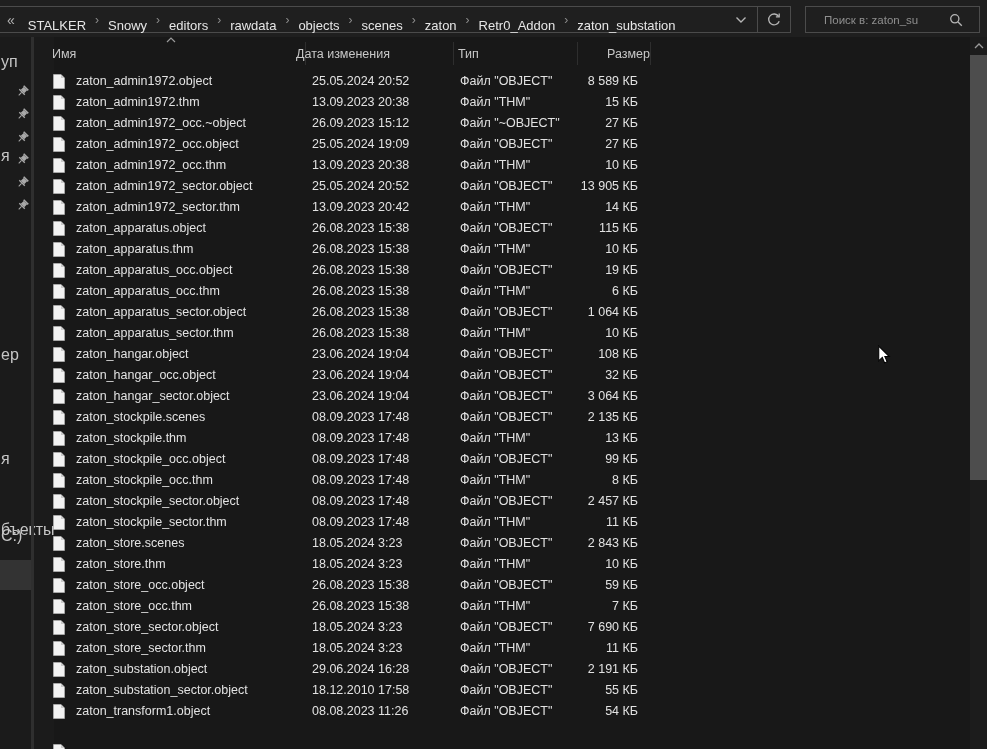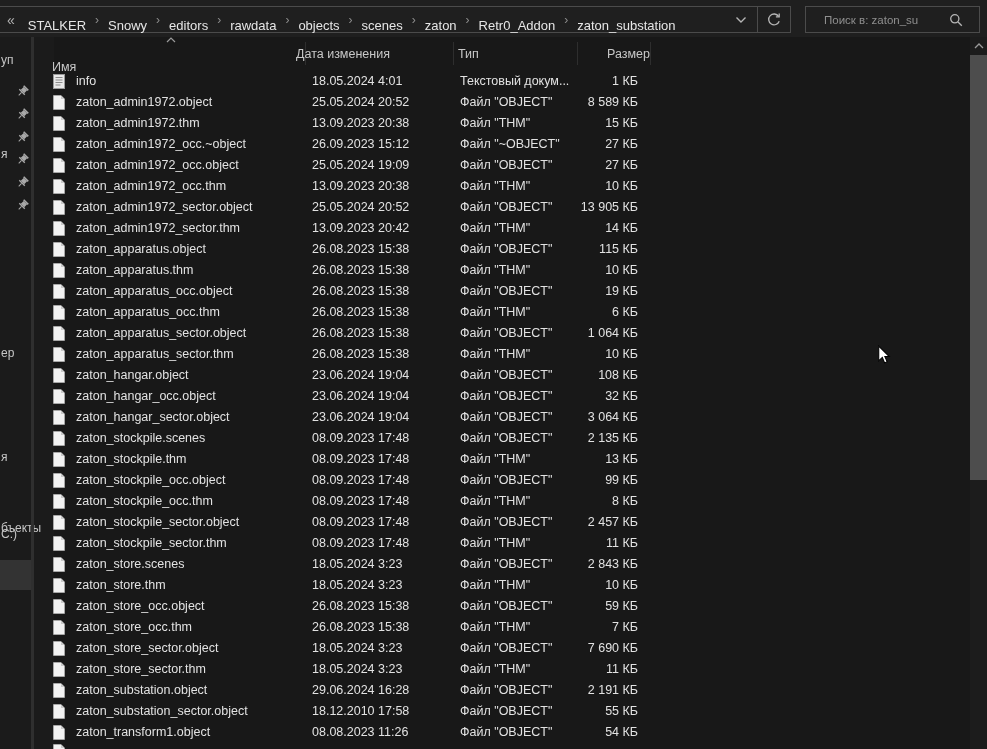--- a/index.html
+++ b/index.html
@@ -28,35 +28,35 @@
     display:flex;align-items:center;padding:0 16px;gap:28px;
   }
   .search input{
     flex:1;min-width:0;background:transparent;border:none;outline:none;
     color:#cfcfcf;font-size:11.5px;font-family:"Liberation Sans","DejaVu Sans",sans-serif;
   }
   .search input::placeholder{color:#8f8f8f;}
   
   .headerbar{position:absolute;left:36px;top:40px;width:934px;height:26px;color:#c8c8c8;font-size:12.5px;}
   .h-label{position:absolute;top:7px;white-space:nowrap;cursor:default;}
-  .h-name{left:16px;margin-top:13px;} .h-date{left:260px;} .h-type{left:422px;} .h-size{left:571px;}
+  .h-name{left:16px;} .h-date{left:260px;} .h-type{left:422px;} .h-size{left:571px;}
   .h-sep{position:absolute;top:2px;width:1px;height:23px;background:#2e2e2e;}
   .sort-caret{position:absolute;left:130px;top:-3px;}
   
   .list{position:absolute;left:36px;top:71px;width:934px;}
   .row{position:relative;height:21px;color:#e2e2e2;font-size:12.5px;cursor:default;}
   .row .ficon{position:absolute;left:17px;top:3px;width:12px;height:15px;}
   .cell{position:absolute;top:3px;white-space:nowrap;}
   .c-name{left:40px;}
   .c-date{left:276px;}
   .c-type{left:424px;}
   .c-size{left:480px;width:122px;text-align:right;}
   .partial-icon{position:absolute;left:53px;top:744px;width:12px;height:15px;}
   
-  .sidebar{position:absolute;left:0;top:37px;width:54px;height:712px;background:#1b1b1b;color:#c6c6c6;font-size:12px;}
+  .sidebar{position:absolute;left:0;top:37px;width:54px;height:712px;background:#1b1b1b;color:#c6c6c6;font-size:16px;}
   .frag{position:absolute;left:1px;white-space:nowrap;cursor:default;}
   .pin{position:absolute;left:16px;width:13px;height:13px;}
   .side-selected{position:absolute;left:0;top:523px;width:33px;height:30px;background:#333333;}
   .pane-divider{position:absolute;left:31px;top:37px;width:3px;height:712px;background:#2f2f2f;}
   
   .scrollbar{position:absolute;left:970px;top:37px;width:17px;height:712px;background:#1c1c1c;}
   .sb-up{position:absolute;left:0;top:0;width:17px;height:18px;display:flex;align-items:center;justify-content:center;}
   .sb-thumb{position:absolute;left:0;top:18px;width:17px;height:425px;background:#4d4d4d;}
   
   .mouse{position:absolute;left:875px;top:345px;width:18px;height:20px;pointer-events:none;}
@@ -175,36 +175,20 @@
   <span class="h-label h-date">Дата изменения</span>
   <span class="h-sep" style="left:417px"></span>
   <span class="h-label h-type">Тип</span>
   <span class="h-sep" style="left:541px"></span>
   <span class="h-label h-size">Размер</span>
   <span class="h-sep" style="left:614px"></span>
 </div>
 
 <div class="list">
 
-    <div class="row">
-      <span class="ficon">
-        <svg width="12" height="15" viewBox="0 0 12 15">
-          <rect x="0.5" y="0.5" width="11" height="14" fill="#e8e8e8" stroke="#9a9a9a"></rect>
-          <line x1="2.5" y1="3.5" x2="9.5" y2="3.5" stroke="#8a8a8a"></line>
-          <line x1="2.5" y1="6" x2="9.5" y2="6" stroke="#8a8a8a"></line>
-          <line x1="2.5" y1="8.5" x2="9.5" y2="8.5" stroke="#8a8a8a"></line>
-          <line x1="2.5" y1="11" x2="7.5" y2="11" stroke="#8a8a8a"></line>
-        </svg>
-      </span>
-
-      <span class="cell c-name">info</span>
-      <span class="cell c-date">18.05.2024 4:01</span>
-      <span class="cell c-type">Текстовый докум...</span>
-      <span class="cell c-size">1 КБ</span>
-    </div>
 
     <div class="row">
 
       <span class="ficon">
         <svg width="12" height="15" viewBox="0 0 12 15">
           <path d="M0.5 0.5 H8 L11.5 4 V14.5 H0.5 Z" fill="#f2f2f2" stroke="#bdbdbd" stroke-width="0.6"></path>
           <path d="M8 0.5 L11.5 4 H8 Z" fill="#c9c9c9"></path>
         </svg>
       </span>
       <span class="cell c-name">zaton_admin1972.object</span>

